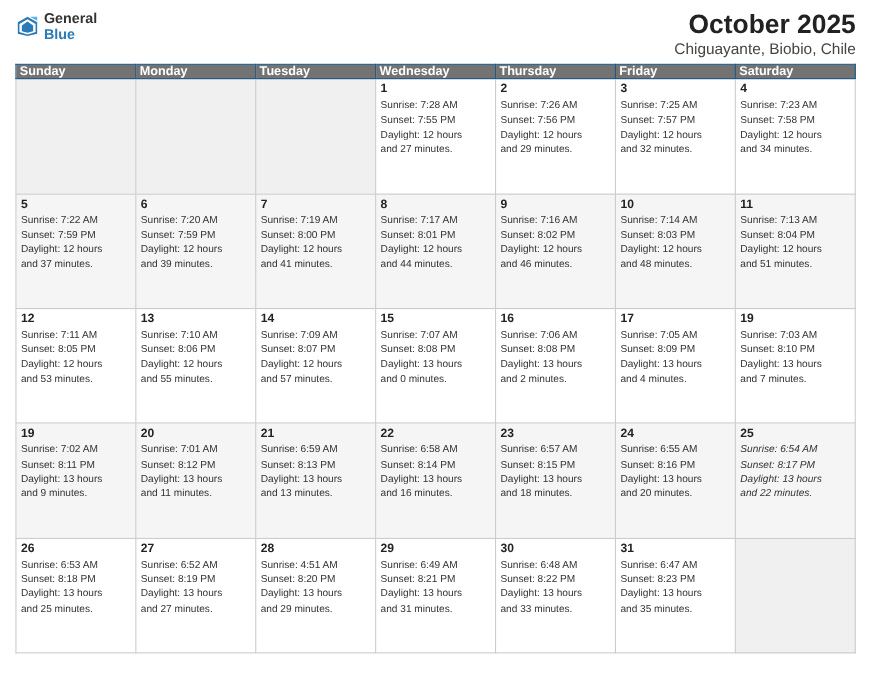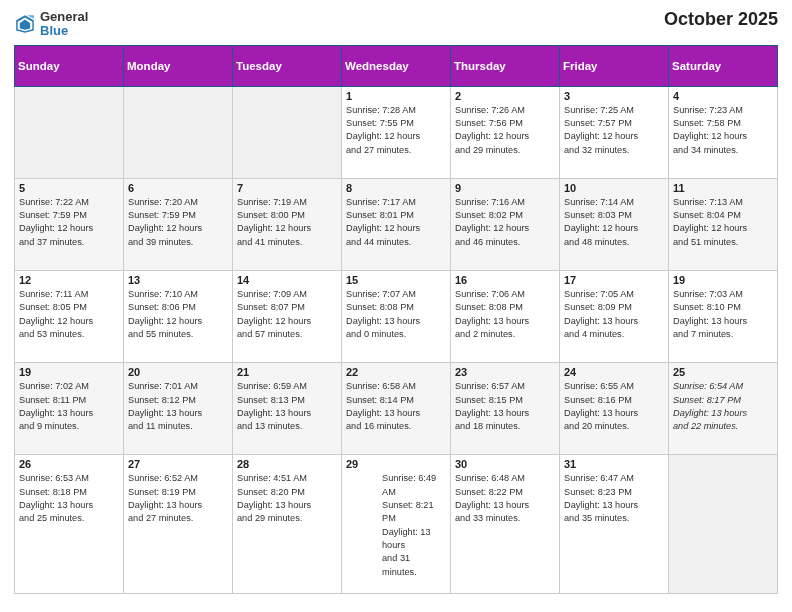--- a/index.html
+++ b/index.html
@@ -38,43 +38,43 @@
     .logo-text span:first-child { color: #333; }
     .logo-text span:last-child { color: #2a7ab5; }
     .logo-icon {
       width: 22px;
       height: 22px;
     }
     .title-block {
       text-align: right;
     }
     .title-block h1 {
-      font-size: 18px;
+      font-size: 24px;
       font-weight: bold;
       color: #222;
       line-height: 1.1;
     }
     .title-block h2 {
       font-size: 14px;
       font-weight: normal;
       color: #444;
     }
     .calendar {
       flex: 1;
       border: 1px solid #bbb;
       border-collapse: collapse;
       width: 100%;
       table-layout: fixed;
     }
     .calendar th {
-      background: #a21caf;
+      background: #737373;
       color: #fff;
       font-size: 11.5px;
       font-weight: bold;
-      padding: 14px 3px;
+      padding: 0 3px;
       text-align: left;
       border: 1px solid #1a5a8a;
     }
     .calendar td {
       border: 1px solid #ccc;
       vertical-align: top;
       padding: 3px 4px;
       font-size: 9.2px;
       color: #222;
       background: #fff;
@@ -109,20 +109,21 @@
         <polygon points="15,9 22,14 22,21 15,23 8,21 8,14" fill="#2a7ab5"></polygon>
         <polygon points="18,3 27,8 27,3" fill="#5aafea"></polygon>
       </svg>
       <div class="logo-text">
         <span>General</span>
         <span>Blue</span>
       </div>
     </div>
     <div class="title-block">
       <h1>October 2025</h1>
+      <h2>Chiguayante, Biobio, Chile</h2>
     </div>
   </div>
 
   <table class="calendar">
     <thead>
       <tr>
       <th>Sunday</th>
           <th>Monday</th>
           <th>Tuesday</th>
           <th>Wednesday</th>
@@ -335,21 +336,21 @@
           </td>
           <td>
             <span class="day-num">28</span>
             <div class="day-info" style="white-space: pre-line;">Sunrise: 4:51 AM
 Sunset: 8:20 PM
 Daylight: 13 hours
 and 29 minutes.</div>
           </td>
           <td>
             <span class="day-num">29</span>
-            <div class="day-info" style="white-space: pre-line; margin-left: 36px;">Sunrise: 6:49 AM
+            <div class="day-info" style="white-space: pre-line;">Sunrise: 6:49 AM
 Sunset: 8:21 PM
 Daylight: 13 hours
 and 31 minutes.</div>
           </td>
           <td>
             <span class="day-num">30</span>
             <div class="day-info" style="white-space: pre-line;">Sunrise: 6:48 AM
 Sunset: 8:22 PM
 Daylight: 13 hours
 and 33 minutes.</div>

